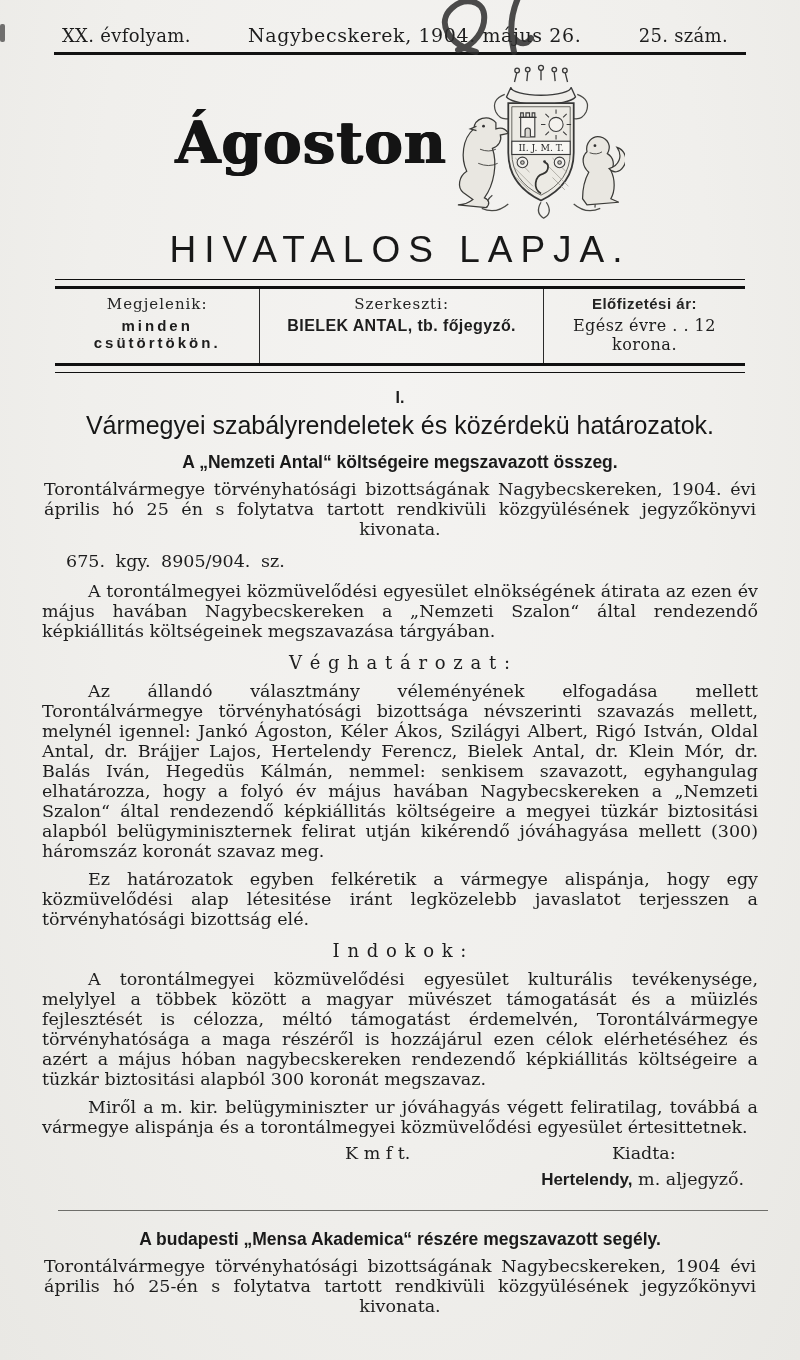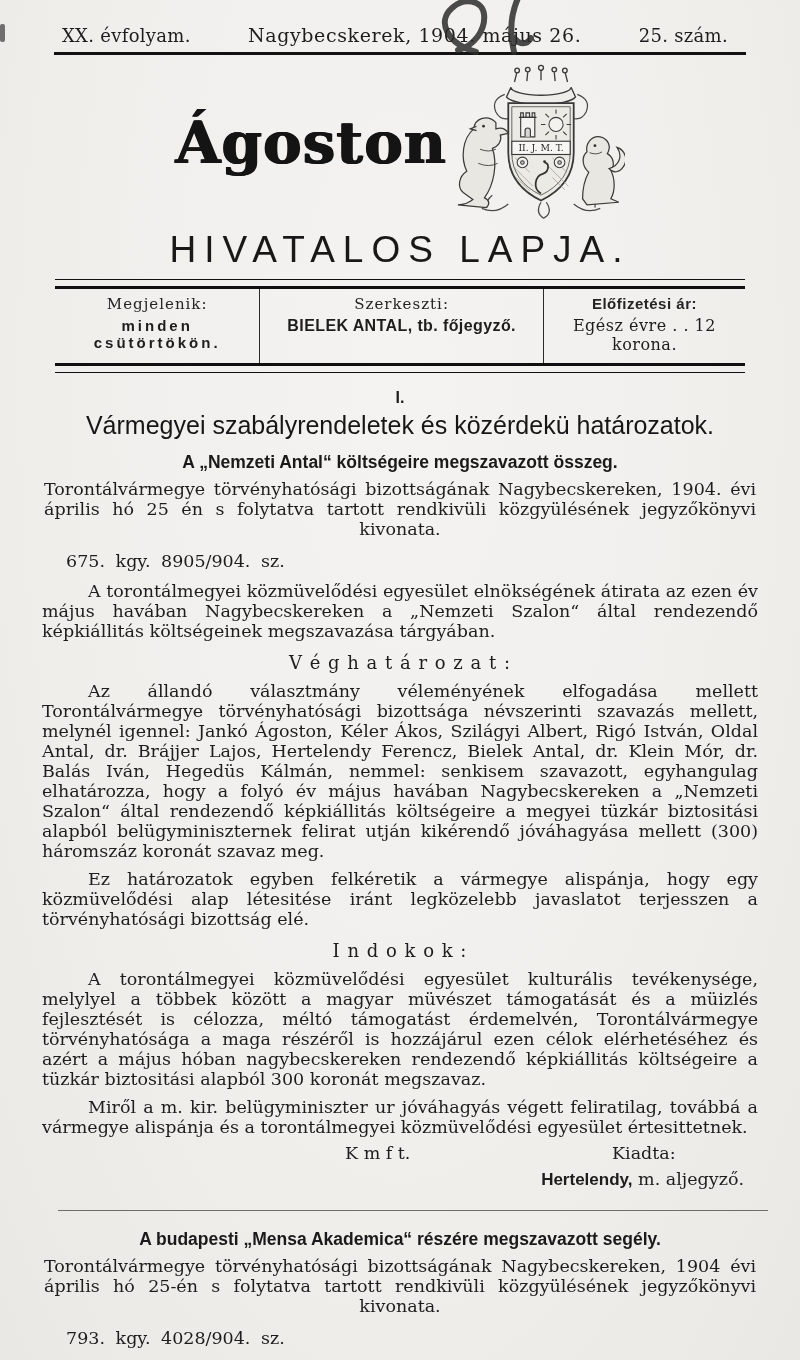--- a/index.html
+++ b/index.html
@@ -214,17 +214,16 @@
       <span class="name">Hertelendy,</span>
       <span>m. aljegyző.</span>
     </div>
   </div>
 
   <div class="divider"></div>
 
   <div>
     <div class="art-heading art2-heading">A budapesti „Mensa Akademica“ részére megszavazott segély.</div>
     <p class="intro">Torontálvármegye törvényhatósági bizottságának Nagybecskereken, 1904 évi április hó 25-én s folytatva tartott rendkivüli közgyülésének jegyzőkönyvi kivonata.</p>
-    <div class="ref">793. kgy. 4028/904. sz.</div>
 
   </div>
 
 </div>
 
 </body></html>

